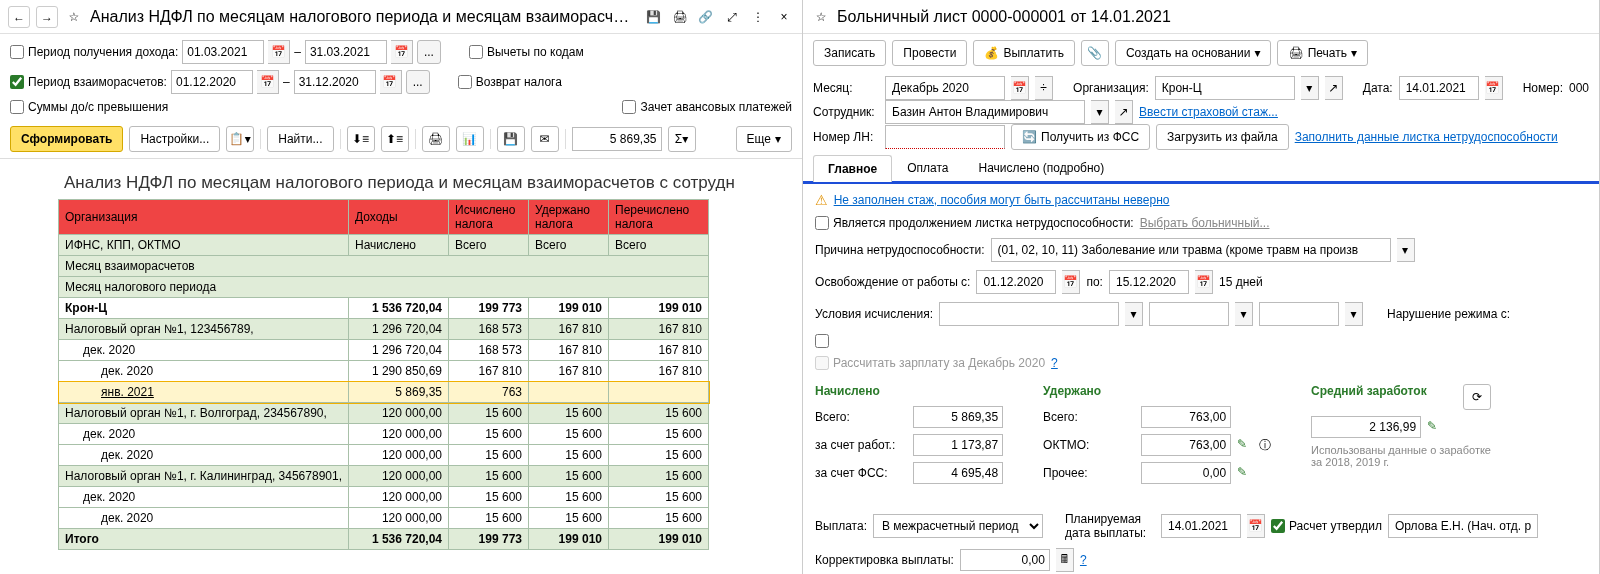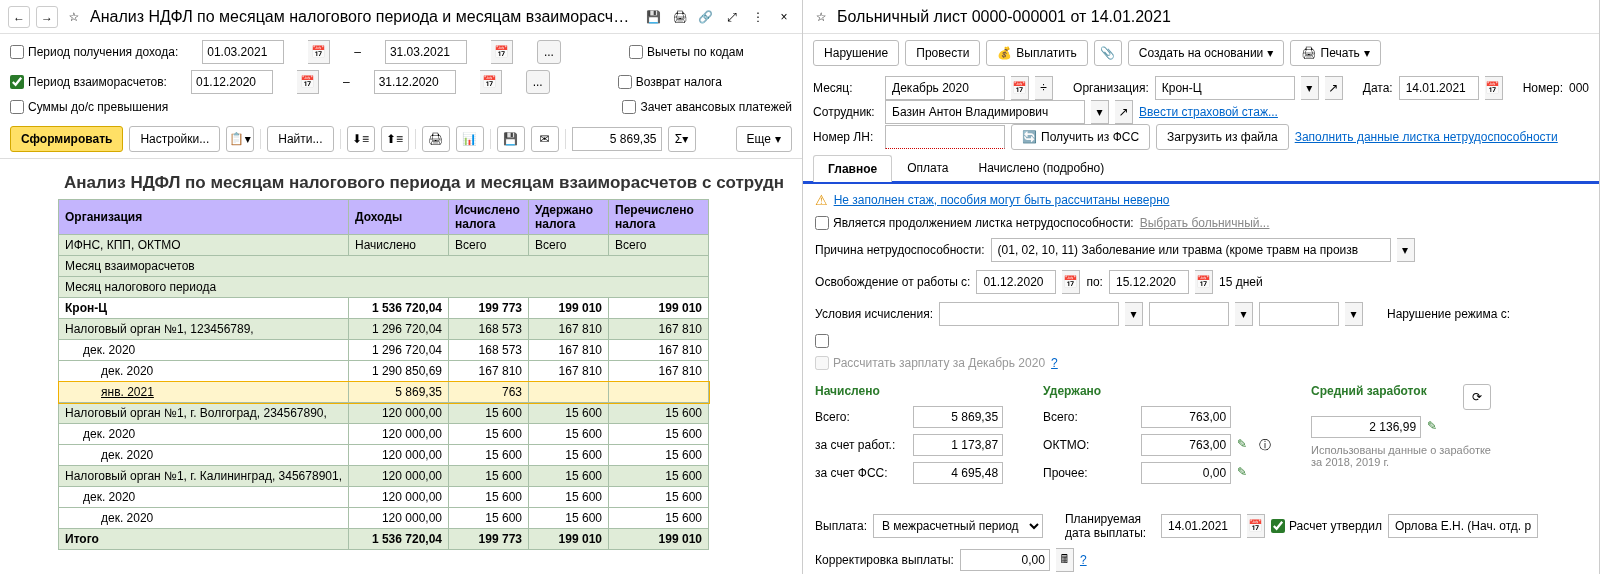--- a/index.html
+++ b/index.html
@@ -5,37 +5,37 @@
 *{margin:0;padding:0;box-sizing:border-box;font-family:Arial,sans-serif;font-size:12px}
 body{display:flex;width:1600px;height:574px;background:#fff;overflow:hidden}
 .pane{display:flex;flex-direction:column;border-right:1px solid #ccc}
 .pane-left{width:836px}
 .pane-right{flex:1}
 .titlebar{display:flex;align-items:center;padding:4px 8px;gap:6px;border-bottom:1px solid #e0e0e0;height:34px}
 .title{font-size:16px;white-space:nowrap;overflow:hidden;text-overflow:ellipsis;flex:1}
 .nav-btn{width:22px;height:22px;border:1px solid #ccc;background:#fff;border-radius:3px;display:flex;align-items:center;justify-content:center;cursor:pointer}
 .ico-btn{width:20px;height:20px;display:flex;align-items:center;justify-content:center;cursor:pointer;border-radius:2px}
 .filters{padding:6px 10px;display:flex;flex-direction:column;gap:6px}
-.frow{display:flex;align-items:center;gap:24px}
+.frow{display:flex;align-items:center;gap:4px}
 .chk{display:flex;align-items:center;gap:4px}
 .chk input{width:14px;height:14px}
 .date-inp{width:82px;height:24px;border:1px solid #bbb;padding:2px 4px;background:#fff}
 .date-btn{width:22px;height:24px;border:1px solid #bbb;border-left:none;background:#f5f5f5;display:flex;align-items:center;justify-content:center;cursor:pointer}
 .small-btn{height:24px;border:1px solid #bbb;background:#f5f5f5;padding:0 6px;cursor:pointer;border-radius:3px}
 .toolbar{display:flex;align-items:center;gap:6px;padding:6px 10px;border-bottom:1px solid #ddd;flex-wrap:nowrap}
 .btn{height:26px;border:1px solid #bbb;background:#fff;padding:0 10px;cursor:pointer;border-radius:3px;display:flex;align-items:center;gap:4px}
 .btn-yellow{background:#ffe066;border-color:#d4a800;font-weight:bold}
 .btn-small{width:28px;padding:0;justify-content:center}
 .sep{width:1px;height:20px;background:#ddd}
 .num-inp{width:90px;height:24px;border:1px solid #bbb;text-align:right;padding:2px 4px}
 .report{flex:1;overflow:auto;padding:8px 0 0 8px}
-.rpt-title{font-size:17px;font-weight:bold;padding:6px 0 6px 56px;color:#333}
+.rpt-title{font-size:17px;font-weight:normal;padding:6px 0 6px 56px;color:#333}
 table.rpt{border-collapse:collapse;margin-left:50px}
 table.rpt td,table.rpt th{border:1px solid #a8c0a8;padding:3px 6px;text-align:left}
-table.rpt .hdr{background:#c4b5fd;font-weight:bold}
+table.rpt .hdr{background:#ef4444;font-weight:normal}
 table.rpt .hdr2{background:#e0ecd8}
 table.rpt .num{text-align:right}
 table.rpt .org{font-weight:bold}
 table.rpt .hl{background:#fff5cc;outline:1.5px solid #f0b000}
 table.rpt .tot{font-weight:bold;background:#e0ecd8}
 .r-toolbar{display:flex;gap:6px;padding:6px 10px;align-items:center;flex-wrap:wrap}
 .r-fields{padding:4px 10px;display:flex;flex-direction:column;}
 .fld-row{display:flex;align-items:center;gap:6px}
 .lbl{min-width:66px}
 .inp{height:24px;border:1px solid #bbb;padding:2px 6px;background:#fff}
@@ -265,21 +265,21 @@
   </div>
 </div>
 
 <div class="pane pane-right">
   <div class="titlebar">
     <span class="ico-btn">☆</span>
     <div class="title">Больничный лист 0000-000001 от 14.01.2021</div>
   </div>
 
   <div class="r-toolbar">
-    <button class="btn">Нарушение</button>
+    <button class="btn">Записать</button>
     <button class="btn">Провести</button>
     <button class="btn">💰 <span>Выплатить</span></button>
     <button class="btn btn-small">📎</button>
     <button class="btn"><span>Создать на основании</span> ▾</button>
     <button class="btn">🖨 <span>Печать</span> ▾</button>
   </div>
 
   <div class="r-fields">
     <div class="fld-row">
       <span class="lbl">Месяц:</span>

